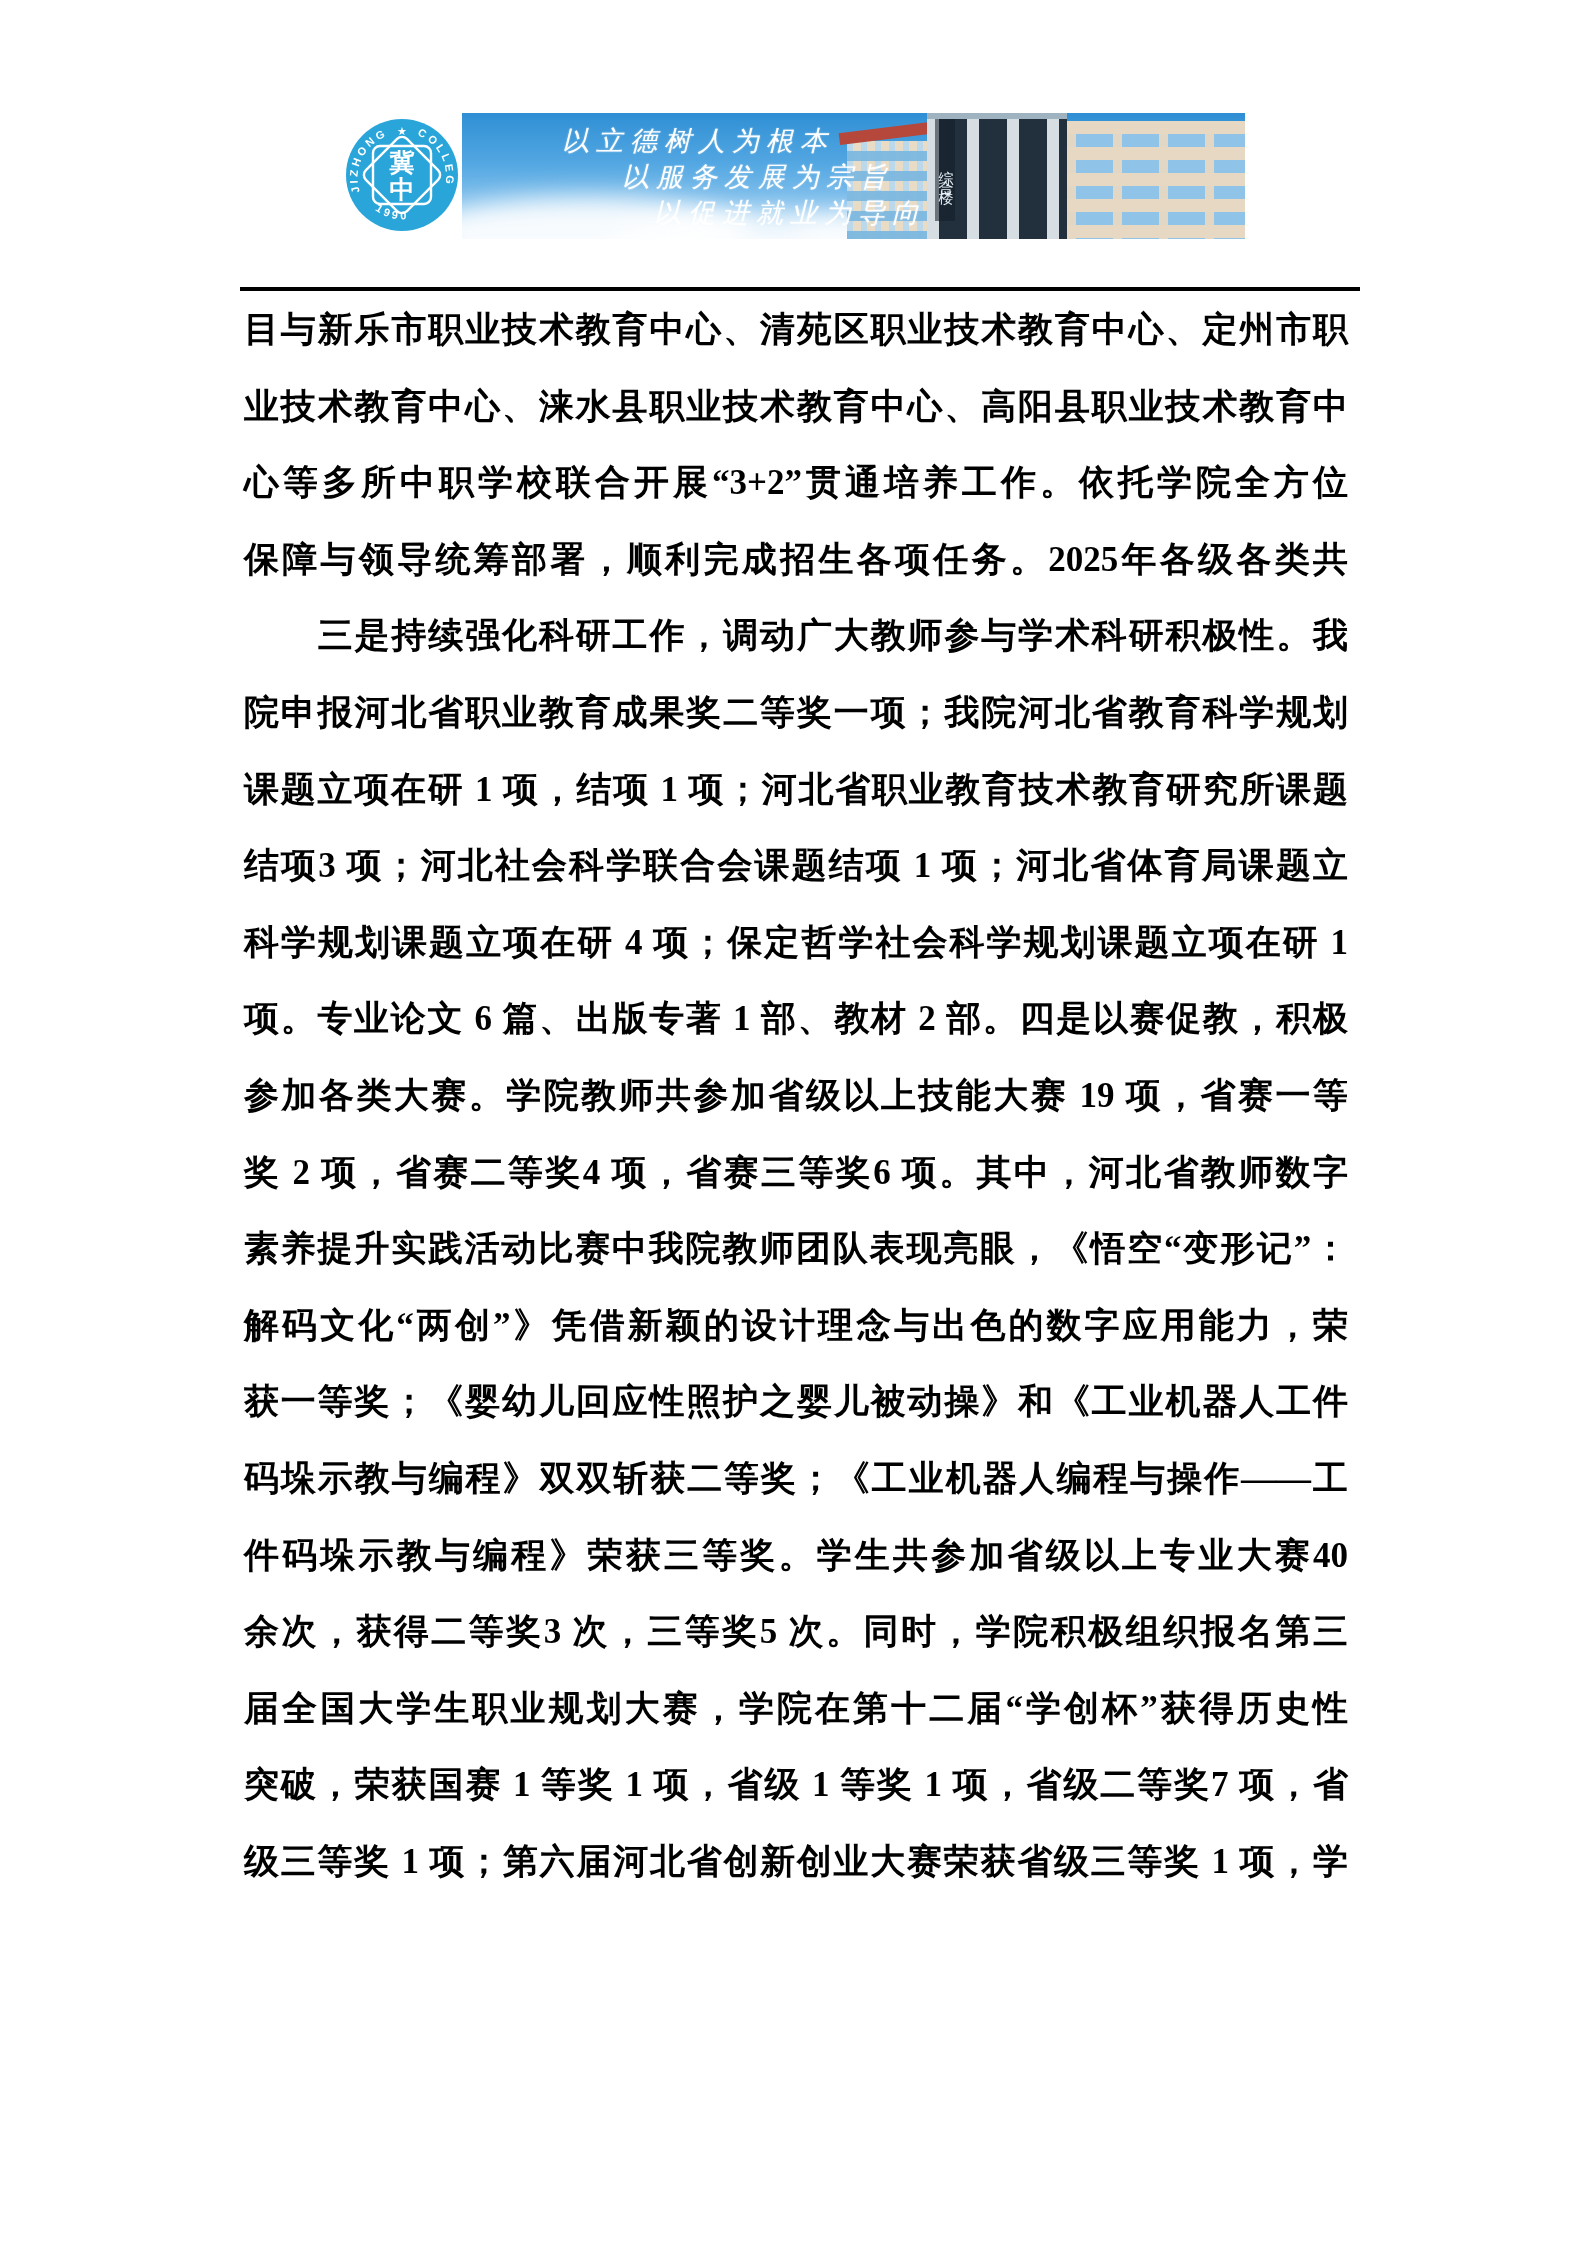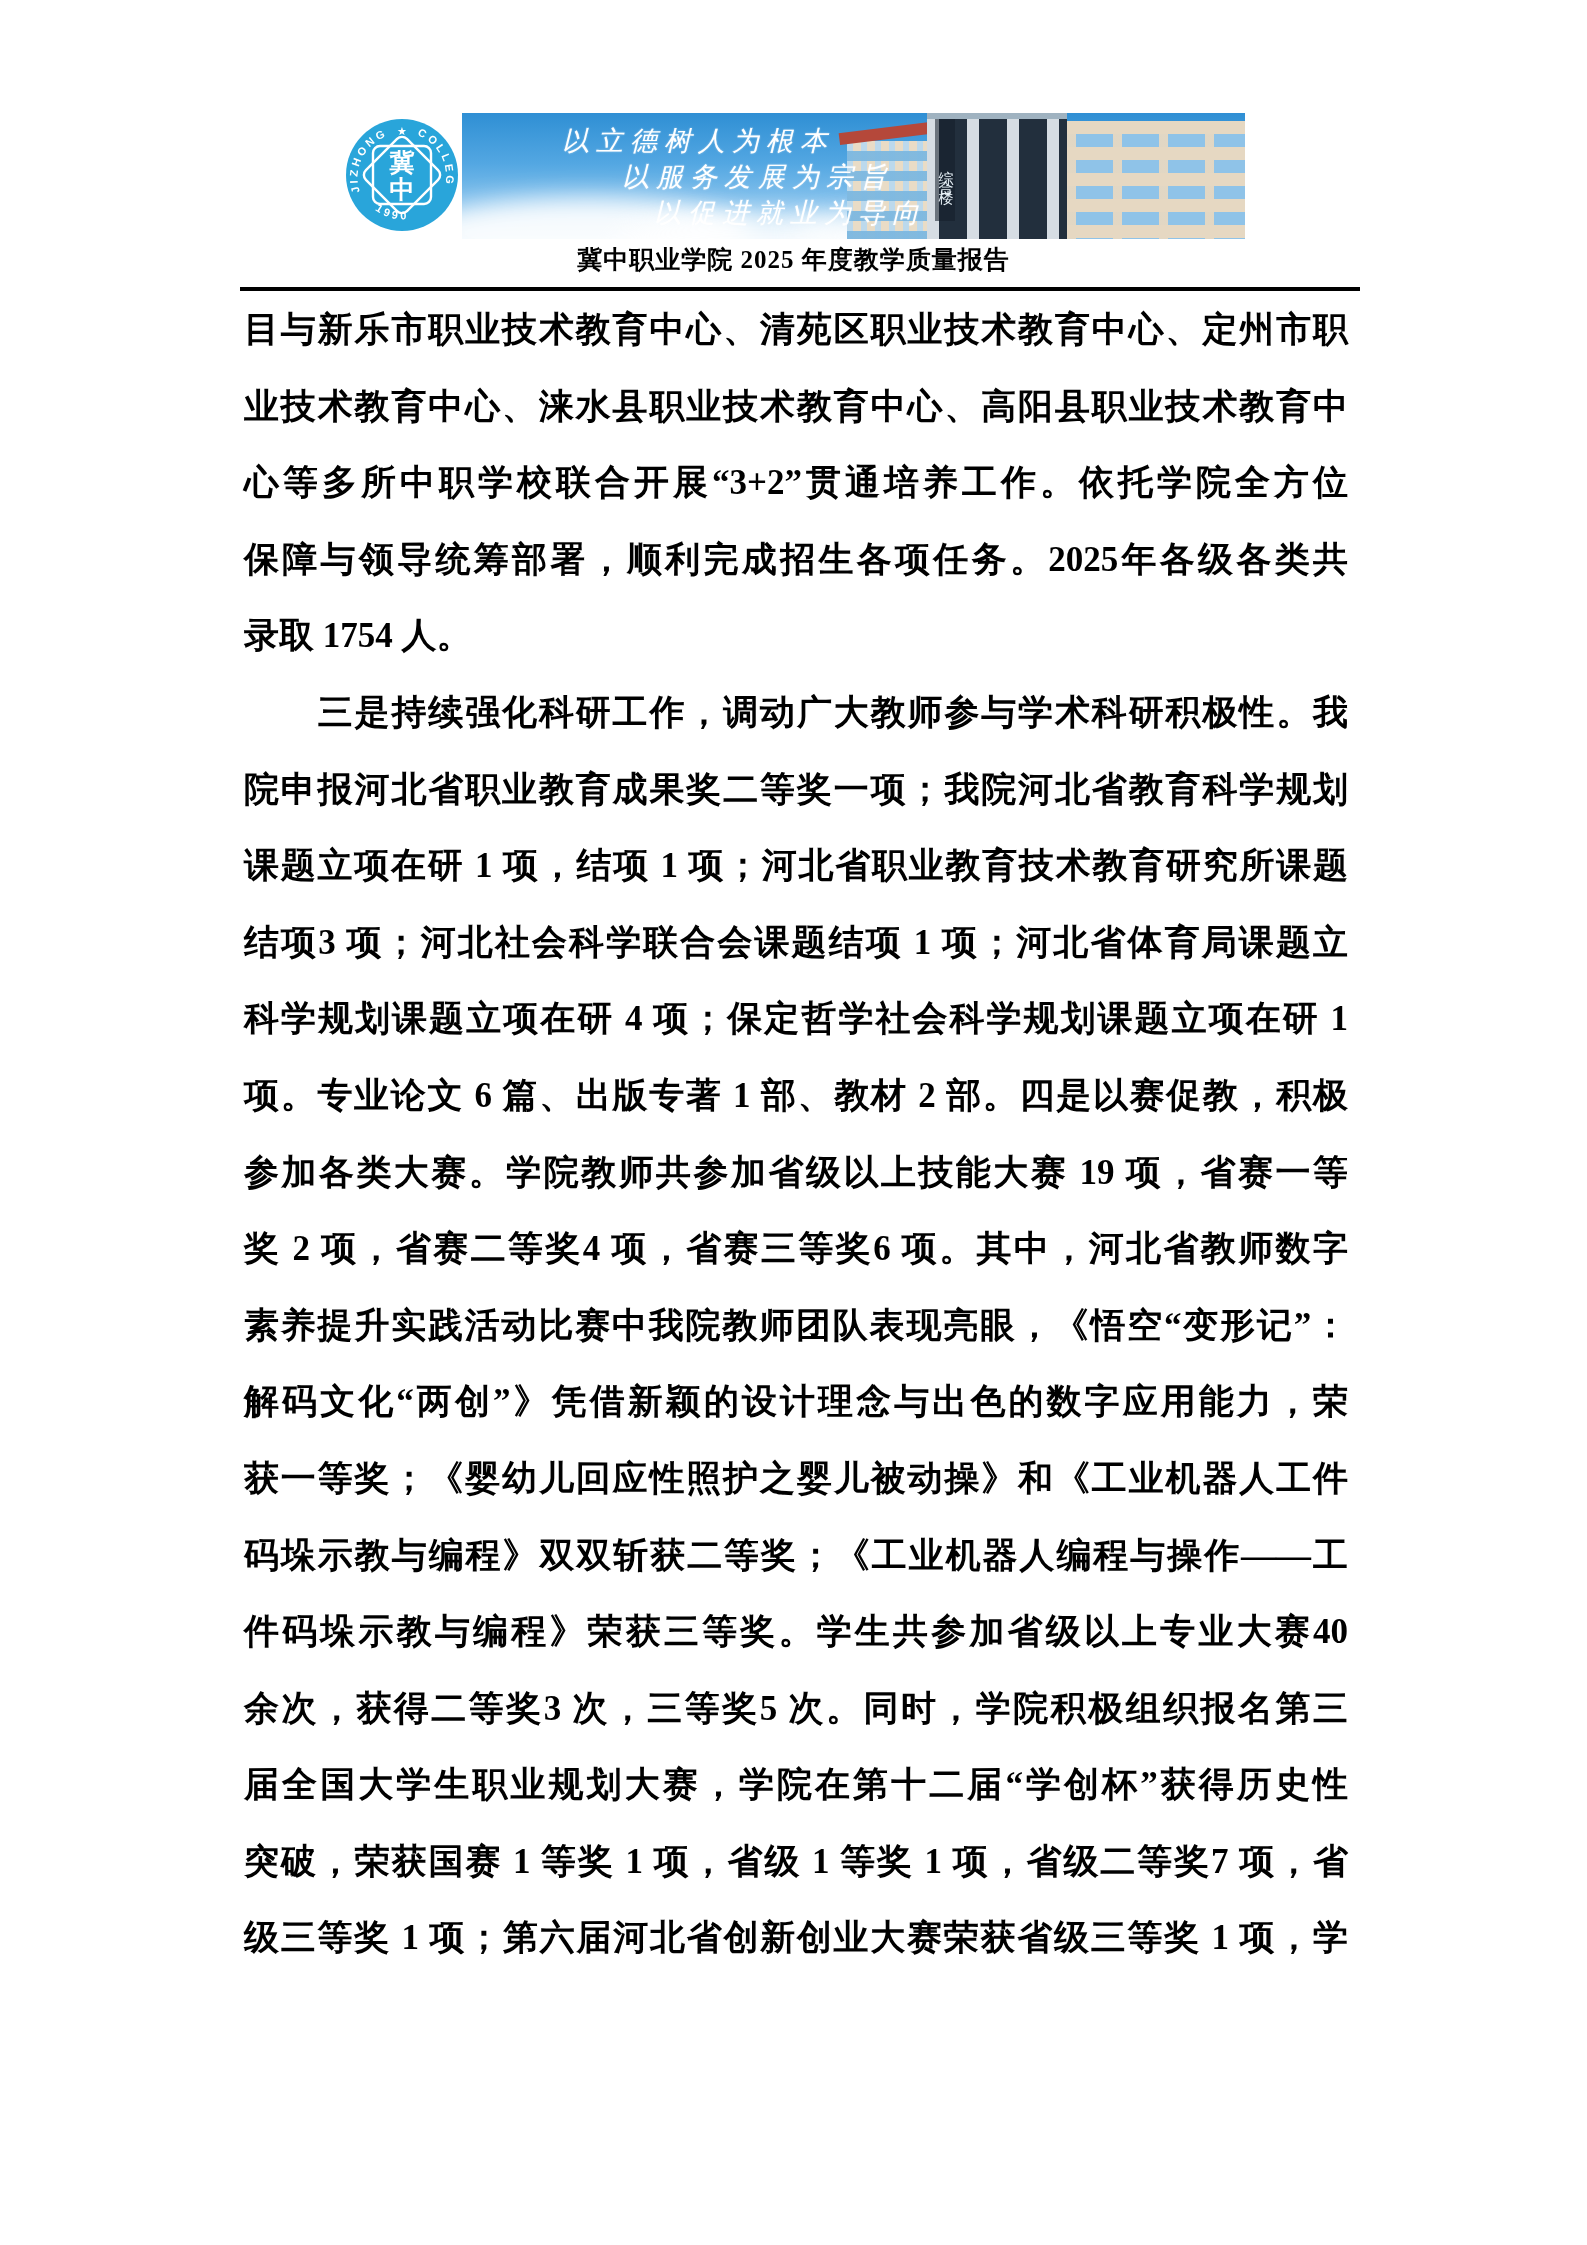--- a/index.html
+++ b/index.html
@@ -109,29 +109,27 @@
       <div class="bld-mid"></div>
       <div class="bld-sign">综合楼</div>
       <div class="bld-right"></div>
     </div>
 
     <div class="slogan s1">以立德树人为根本</div>
     <div class="slogan s2">以服务发展为宗旨</div>
     <div class="slogan s3">以促进就业为导向</div>
   </div>
 
-  <div class="doc-title">冀中职业学院 2025 年度教学质量报告</div>
   <div class="header-rule"></div>
 
   <div class="body-text">
     <div class="line">目与新乐市职业技术教育中心、清苑区职业技术教育中心、定州市职</div>
     <div class="line">业技术教育中心、涞水县职业技术教育中心、高阳县职业技术教育中</div>
     <div class="line">心等多所中职学校联合开展“3+2”贯通培养工作。依托学院全方位</div>
     <div class="line">保障与领导统筹部署，顺利完成招生各项任务。2025年各级各类共</div>
-    <div class="line para-end">录取 1754 人。</div>
     <div class="line">　　三是持续强化科研工作，调动广大教师参与学术科研积极性。我</div>
     <div class="line">院申报河北省职业教育成果奖二等奖一项；我院河北省教育科学规划</div>
     <div class="line">课题立项在研 1 项，结项 1 项；河北省职业教育技术教育研究所课题</div>
     <div class="line">结项3 项；河北社会科学联合会课题结项 1 项；河北省体育局课题立</div>
     <div class="line">科学规划课题立项在研 4 项；保定哲学社会科学规划课题立项在研 1</div>
     <div class="line">项。专业论文 6 篇、出版专著 1 部、教材 2 部。四是以赛促教，积极</div>
     <div class="line">参加各类大赛。学院教师共参加省级以上技能大赛 19 项，省赛一等</div>
     <div class="line">奖 2 项，省赛二等奖4 项，省赛三等奖6 项。其中，河北省教师数字</div>
     <div class="line">素养提升实践活动比赛中我院教师团队表现亮眼，《悟空“变形记”：</div>
     <div class="line">解码文化“两创”》凭借新颖的设计理念与出色的数字应用能力，荣</div>

